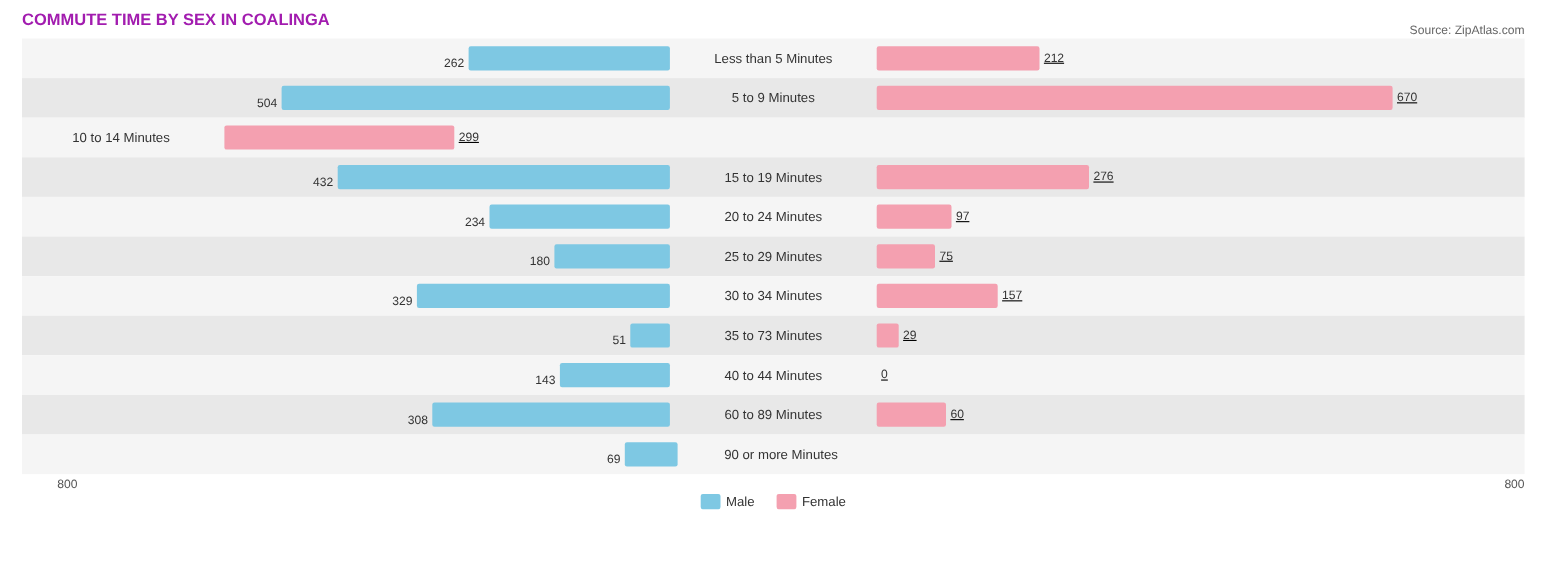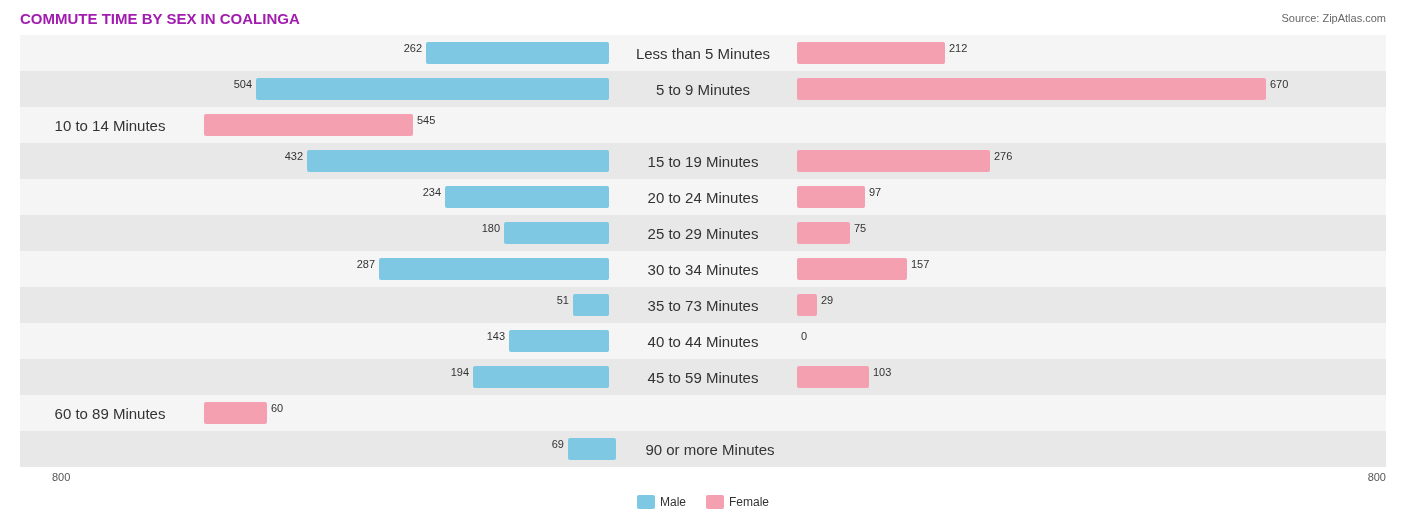--- a/index.html
+++ b/index.html
@@ -18,21 +18,21 @@
     }
     .chart-title {
       font-size: 15px;
       font-weight: bold;
       color: #a21caf;
       margin-bottom: 8px;
       text-transform: uppercase;
     }
     .source-text {
       position: absolute;
-      top: 12px;
+      top: 22px;
       right: 20px;
       font-size: 11px;
       color: #666;
     }
     .chart-area {
       position: relative;
       width: 100%;
     }
     .bar-row {
       display: flex;
@@ -42,33 +42,35 @@
     }
     .bar-row:nth-child(odd) {
       background: #f5f5f5;
     }
     .bar-row:nth-child(even) {
       background: #e8e8e8;
     }
     .left-section {
       width: 600px;
       display: flex;
-      align-items: flex-start;
+      align-items: flex-end;
       justify-content: flex-end;
       padding-right: 4px;
     }
     .right-section {
       width: 600px;
       display: flex;
+      align-items: center;
       padding-left: 4px;
+      text-decoration: underline;
     }
     .label-section {
       width: 180px;
       text-align: center;
-      font-size: 15px;
+      font-size: 12px;
       color: #333;
       flex-shrink: 0;
     }
     .bar-blue {
       height: 22px;
       background: #7ec8e3;
       border-radius: 2px;
       display: flex;
       align-items: center;
     }
@@ -117,21 +119,21 @@
     .axis-label {
       font-size: 11px;
       color: #555;
       padding-left: 32px;
     }
     .legend {
       display: flex;
       justify-content: center;
       align-items: center;
       gap: 20px;
-      margin-top: 12px;
+      margin-top: 2px;
     }
     .legend-item {
       display: flex;
       align-items: center;
       gap: 5px;
       font-size: 12px;
       color: #333;
     }
     .legend-box {
       width: 18px;
@@ -166,21 +168,21 @@
     <div class="label-section">5 to 9 Minutes</div>
     <div class="right-section">
       <div class="bar-pink" style="width:469px;"></div>
       <span class="val-right">670</span>
     </div>
   </div>
       <div class="bar-row">
     <div class="label-section">10 to 14 Minutes</div>
     <div class="right-section">
       <div class="bar-pink" style="width:209px;"></div>
-      <span class="val-right">545</span>
+      <span class="val-right">299</span>
     </div>
   </div>
       <div class="bar-row">
     <div class="left-section">
       <span class="val-left">432</span>
       <div class="bar-blue" style="width:302px;"></div>
     </div>
     <div class="label-section">15 to 19 Minutes</div>
     <div class="right-section">
       <div class="bar-pink" style="width:193px;"></div>
@@ -204,21 +206,21 @@
       <div class="bar-blue" style="width:105px;"></div>
     </div>
     <div class="label-section">25 to 29 Minutes</div>
     <div class="right-section">
       <div class="bar-pink" style="width:53px;"></div>
       <span class="val-right">75</span>
     </div>
   </div>
       <div class="bar-row">
     <div class="left-section">
-      <span class="val-left">287</span>
+      <span class="val-left">329</span>
       <div class="bar-blue" style="width:230px;"></div>
     </div>
     <div class="label-section">30 to 34 Minutes</div>
     <div class="right-section">
       <div class="bar-pink" style="width:110px;"></div>
       <span class="val-right">157</span>
     </div>
   </div>
       <div class="bar-row">
     <div class="left-section">
@@ -237,30 +239,23 @@
       <div class="bar-blue" style="width:100px;"></div>
     </div>
     <div class="label-section">40 to 44 Minutes</div>
     <div class="right-section">
       <div class="bar-pink" style="width:0px;"></div>
       <span class="val-right">0</span>
     </div>
   </div>
       <div class="bar-row">
     <div class="left-section">
-      <span class="val-left">194</span>
-      <div class="bar-blue" style="width:136px;"></div>
-    </div>
-    <div class="label-section">45 to 59 Minutes</div>
-    <div class="right-section">
-      <div class="bar-pink" style="width:72px;"></div>
-      <span class="val-right">103</span>
-    </div>
-  </div>
-      <div class="bar-row">
+      <span class="val-left">308</span>
+      <div class="bar-blue" style="width:216px;"></div>
+    </div>
     <div class="label-section">60 to 89 Minutes</div>
     <div class="right-section">
       <div class="bar-pink" style="width:63px;"></div>
       <span class="val-right">60</span>
     </div>
   </div>
       <div class="bar-row">
     <div class="left-section">
       <span class="val-left">69</span>
       <div class="bar-blue" style="width:48px;"></div>

